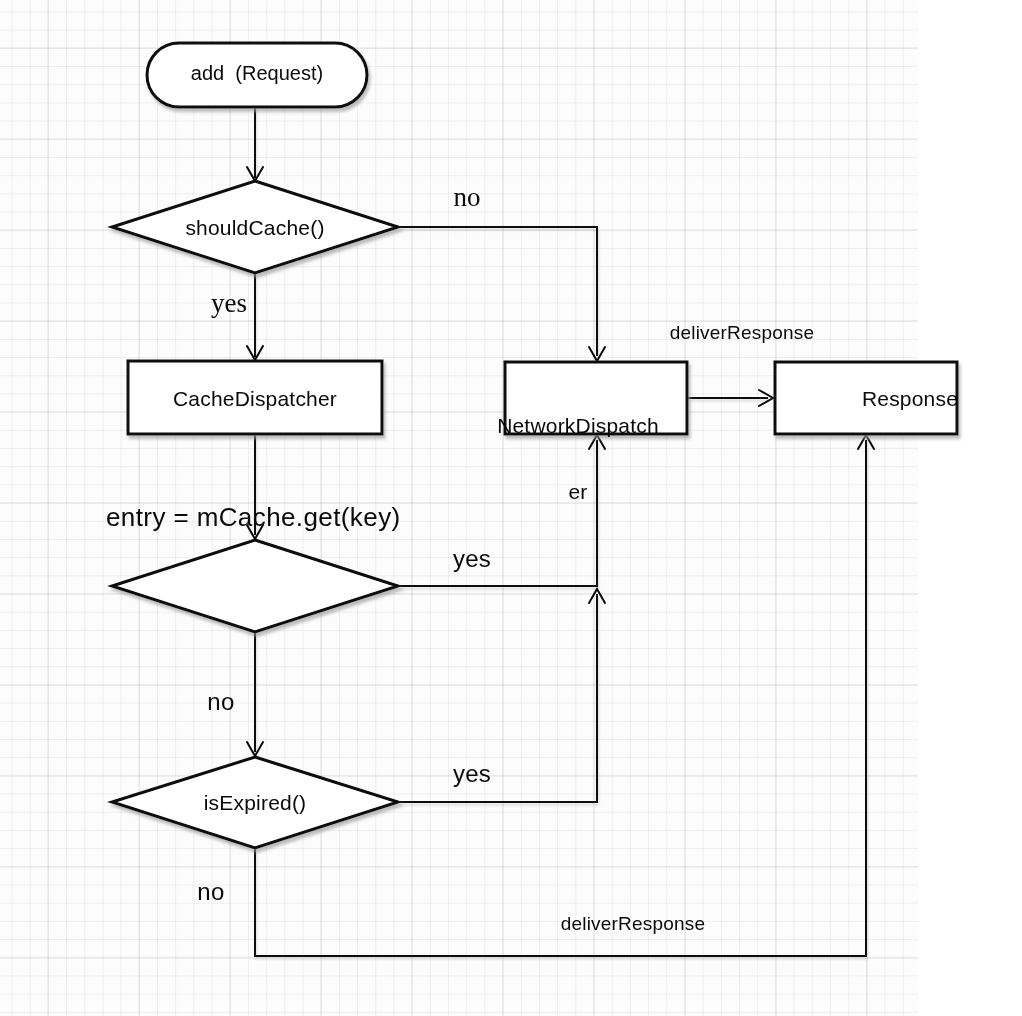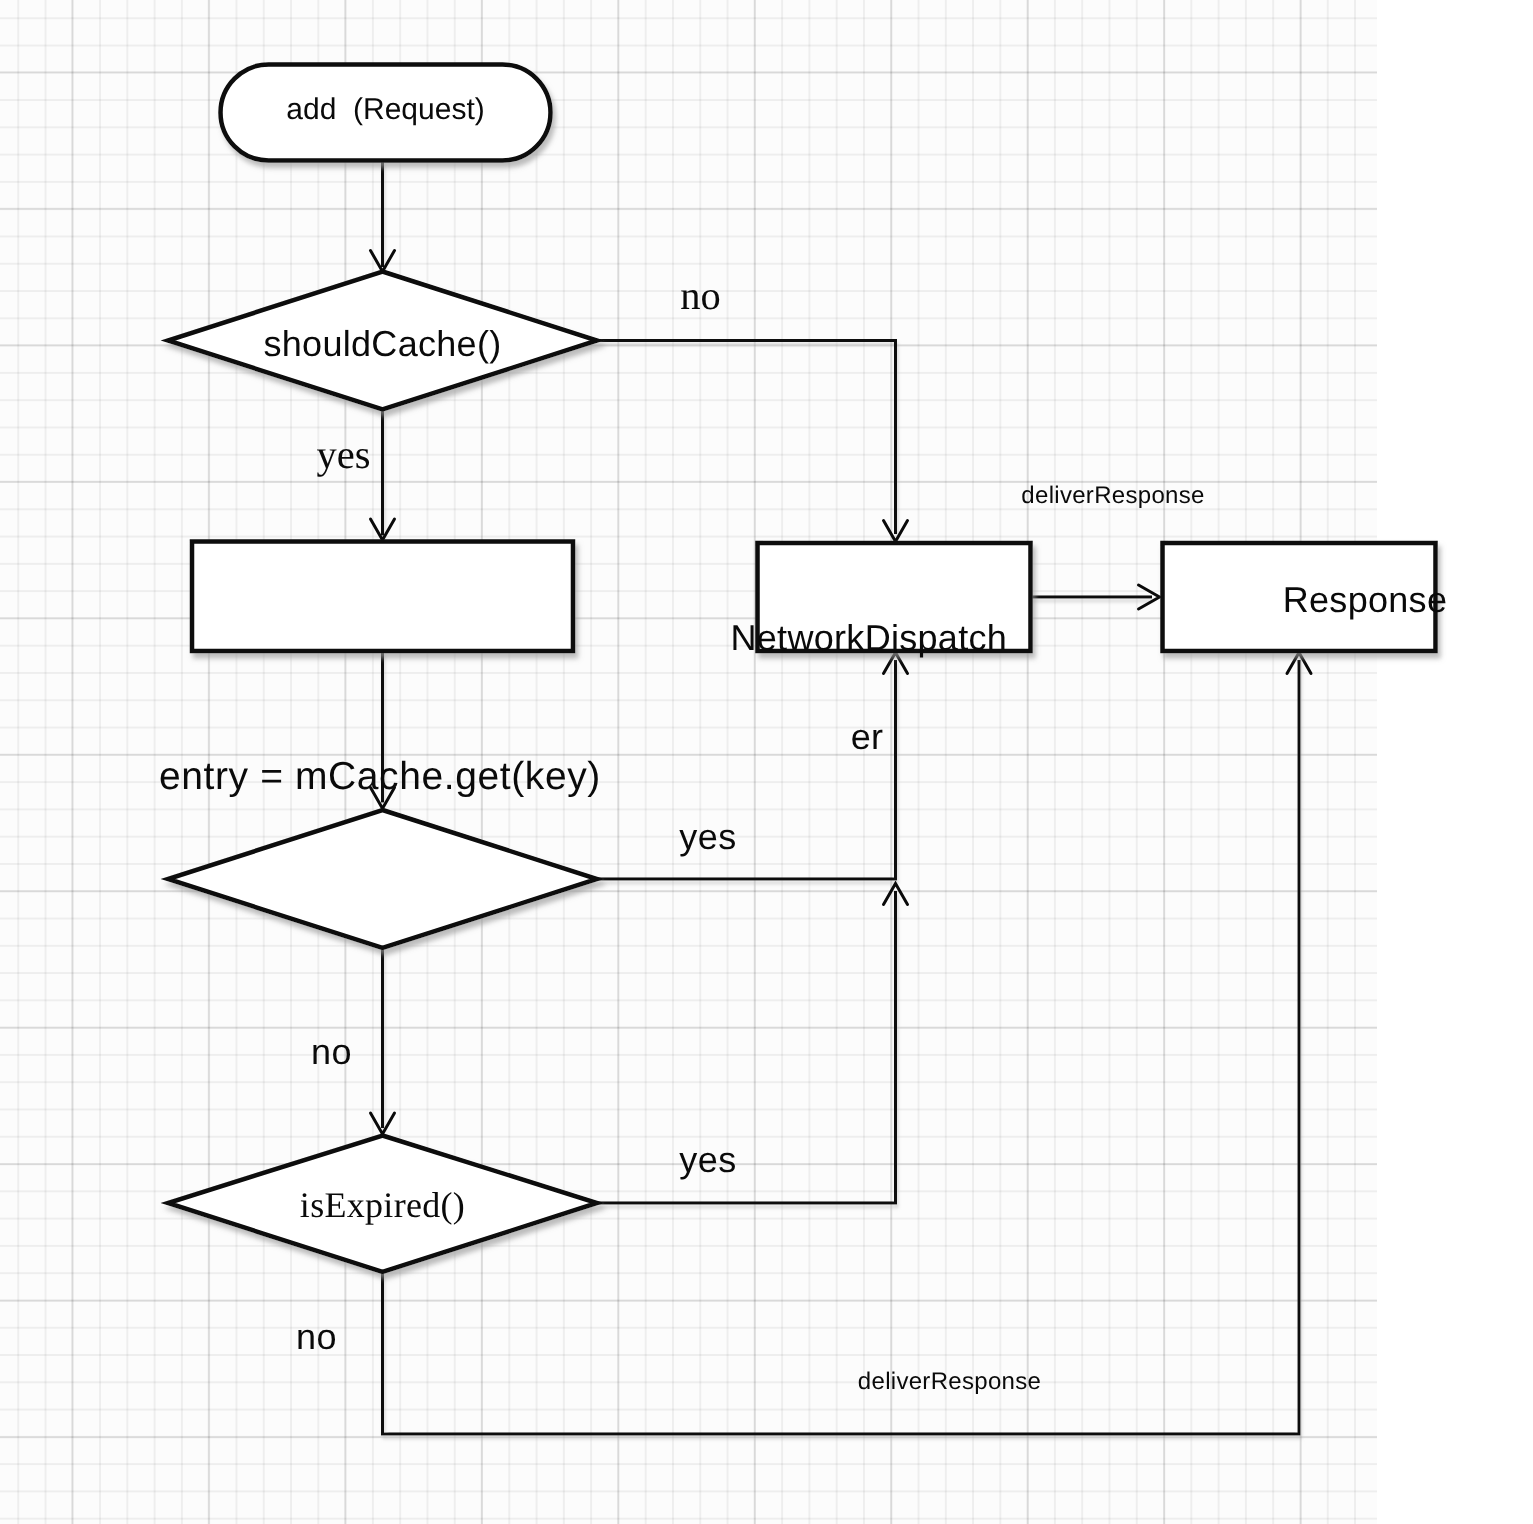--- a/index.html
+++ b/index.html
@@ -20,25 +20,25 @@
     background-position:11.5px 11.5px, 11.5px 11.5px, 47.5px 47.5px, 47.5px 47.5px;
   }
   svg.layer{position:absolute;left:0;top:0;}
   .lbl{
     position:absolute;
     white-space:pre;
     text-align:center;
     line-height:1.15;
     color:#0a0a0a;
   }
-  .node-lbl{font-size:24px;letter-spacing:0.2px;}
+  .node-lbl{font-size:21px;letter-spacing:0.2px;}
   .start-lbl{font-size:20px;}
   .serif-lbl{font-family:"Liberation Serif", serif;font-size:27px;}
   .hsans-lbl{font-size:24px;letter-spacing:0.3px;}
-  .edge-lbl{font-size:16px;letter-spacing:0.2px;}
+  .edge-lbl{font-size:19px;letter-spacing:0.2px;}
   .expr-lbl{font-size:26px;letter-spacing:0.4px;text-align:left;margin-top:32px;}
   .nd-lines{line-height:22px;}
 </style>
 </head>
 <body>
 
 <div class="canvas">
 
   <svg class="layer" width="1022" height="1016" viewBox="0 0 1022 1016">
     <defs>
@@ -82,30 +82,31 @@
       <rect x="775" y="362" width="182" height="72" stroke-width="3"></rect>
       <polygon points="255,540 398,586 255,632 112,586" stroke-width="3"></polygon>
       <polygon points="255,757 398,802 255,848 112,802" stroke-width="3"></polygon>
     </g>
   </svg>
 
   <div class="lbl start-lbl" style="left:147px;top:62px;width:220px;">add  (Request)</div>
 
   <div class="lbl node-lbl" style="left:155px;top:216px;width:200px;">shouldCache()</div>
 
+  <div class="lbl node-lbl" style="left:128px;top:387px;width:254px;">CacheDispatcher</div>
 
   <div class="lbl node-lbl nd-lines" style="left:487px;top:371px;width:182px;">
     <div>NetworkDispatch</div>
     <div>er</div>
   </div>
 
   <div class="lbl node-lbl" style="left:775px;top:387px;width:182px;margin-left:44px;">Response</div>
 
 
-  <div class="lbl node-lbl" style="left:155px;top:791px;width:200px;font-family:Liberation Serif, serif;">isExpired()</div>
+  <div class="lbl node-lbl" style="left:155px;top:791px;width:200px;">isExpired()</div>
 
   <div class="lbl serif-lbl" style="left:437px;top:182px;width:60px;">no</div>
 
   <div class="lbl serif-lbl" style="left:199px;top:288px;width:60px;">yes</div>
 
   <div class="lbl expr-lbl" style="left:106px;top:471px;">entry = mCache.get(key)</div>
 
   <div class="lbl hsans-lbl" style="left:442px;top:545px;width:60px;">yes</div>
 
   <div class="lbl hsans-lbl" style="left:191px;top:688px;width:60px;">no</div>

